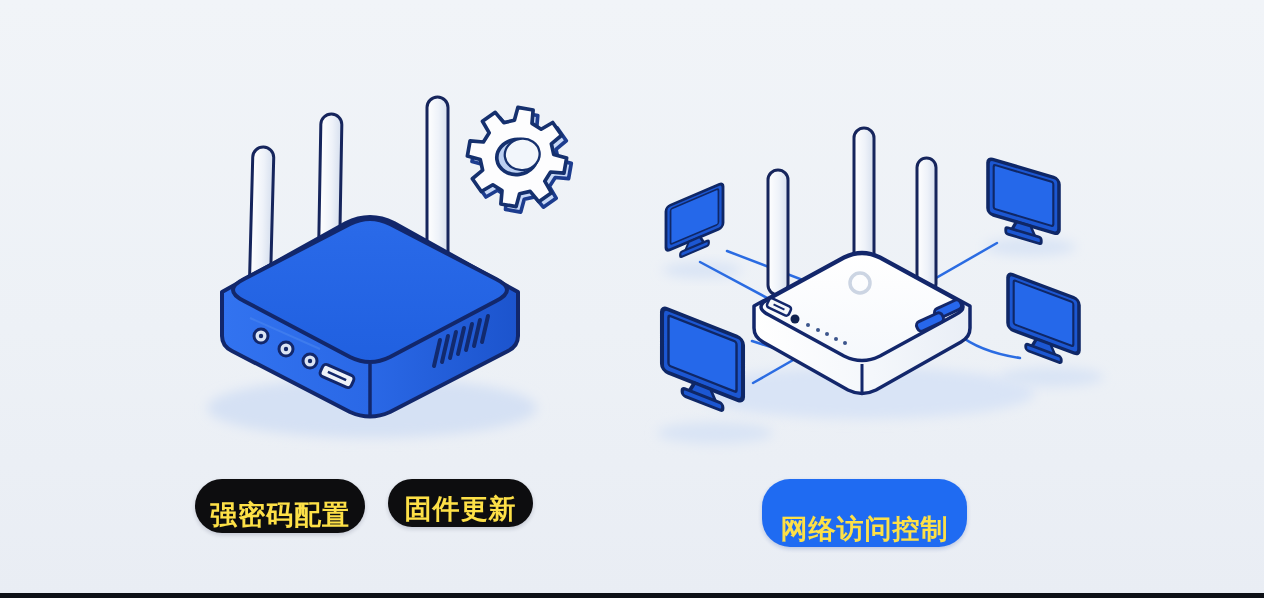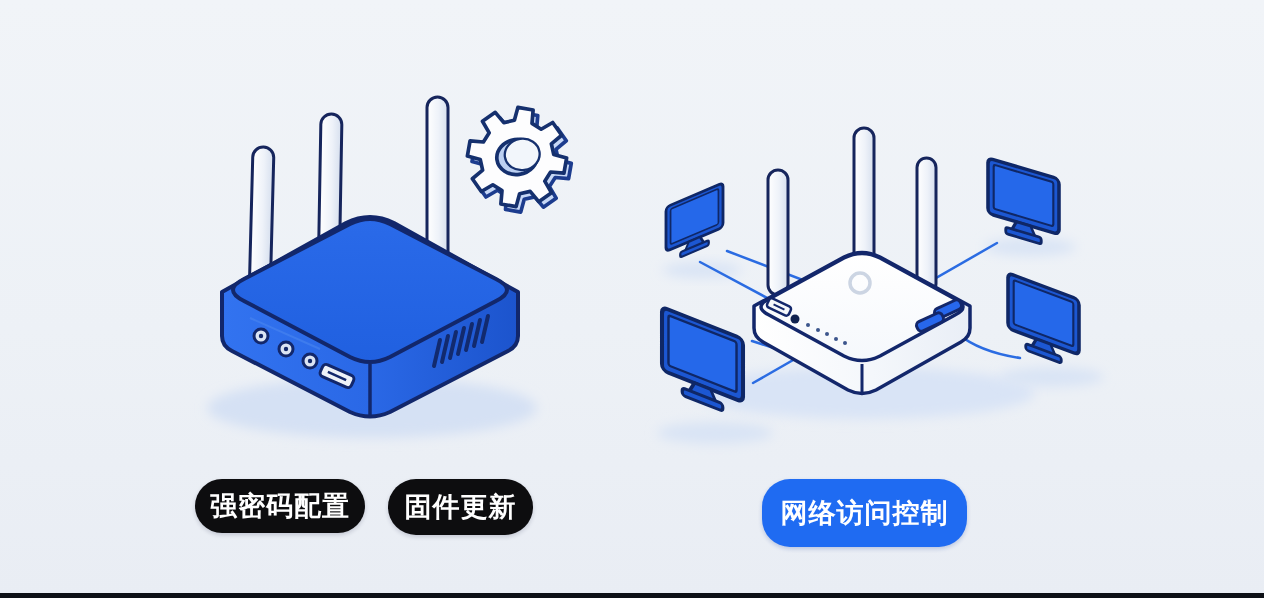--- a/index.html
+++ b/index.html
@@ -3,28 +3,28 @@
 <meta charset="utf-8">
 <style>
   html,body{margin:0;padding:0;}
   body{font-family:"Liberation Sans","DejaVu Sans",sans-serif;background:#e7ebf2;}
   .stage{
     position:relative;width:1264px;height:598px;overflow:hidden;
     background:linear-gradient(180deg,#f1f4f8 0%,#edf1f6 55%,#e9edf4 100%);
   }
   .scene-svg{position:absolute;left:0;top:0;width:1264px;height:598px;display:block;}
   .badge{
-    position:absolute;display:flex;align-items:center;justify-content:center;
-    border-radius:28px;color:#ffffff;font-weight:700;font-size:27px;letter-spacing:1px;
+    position:absolute;display:flex;align-items:flex-end;justify-content:center;
+    border-radius:28px;color:#fde047;font-weight:700;font-size:27px;letter-spacing:1px;
     white-space:nowrap;user-select:none;
   }
   .badge-dark{background:#0d0d0f;box-shadow:0 2px 4px rgba(20,30,60,.18);}
   .badge-blue{background:#1f6bf2;box-shadow:0 2px 4px rgba(20,60,160,.22);}
   #badge-strong-password{left:195px;top:479px;width:170px;height:54px;}
-  #badge-firmware{left:388px;top:479px;width:145px;height:56px;}
+  #badge-firmware{left:388px;top:479px;width:145px;height:48px;}
   #badge-network-access{left:762px;top:479px;width:205px;height:68px;}
   .footer-bar{position:absolute;left:0;bottom:0;width:100%;height:5px;background:#0d1016;}
 </style>
 </head>
 <body>
 
 <div class="stage">
 
 <svg class="scene-svg" viewBox="0 0 1264 598" xmlns="http://www.w3.org/2000/svg">
   <defs>

